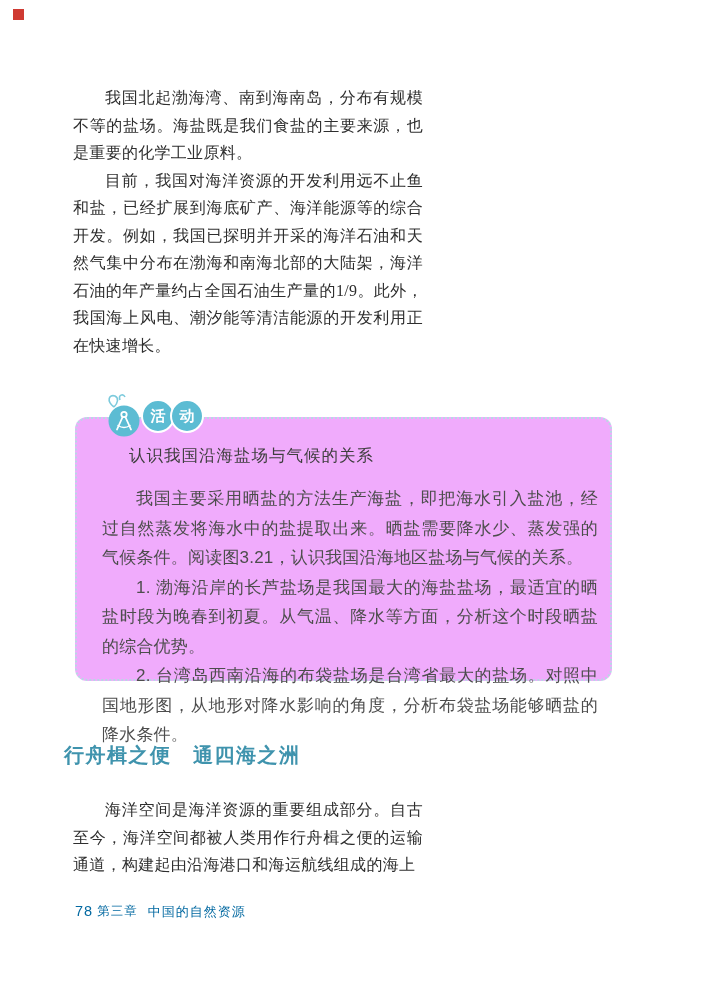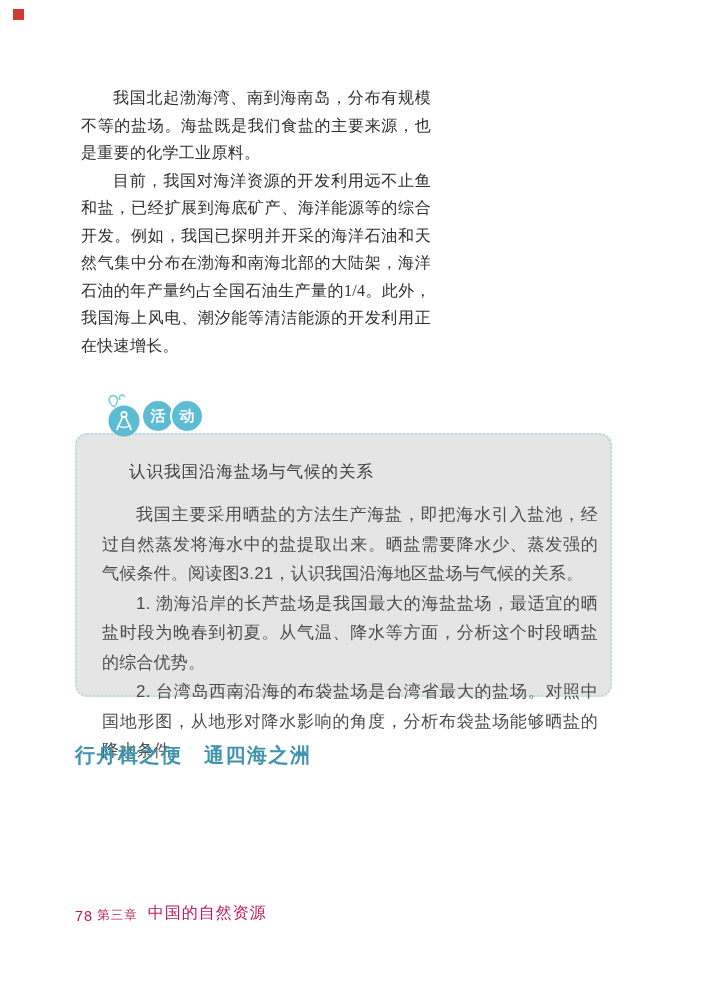--- a/index.html
+++ b/index.html
@@ -16,42 +16,42 @@
   .corner-mark {
     position: absolute;
     left: 13px; top: 9px;
     width: 11px; height: 11px;
     background: #cf3a32;
   }
 
   
   .body-col {
     position: absolute;
-    left: 81px; top: 84px;
+    left: 73px; top: 84px;
     width: 350px;
   }
   .body-par {
     margin: 0;
     font-size: 16px;
     line-height: 27.5px;
     color: #2e2e2e;
     text-align: justify;
     text-indent: 2em;
     letter-spacing: 0.3px;
   }
 
   
   .activity-box {
     position: absolute;
-    left: 75px; top: 433px;
+    left: 75px; top: 417px;
     width: 537px; height: 264px;
     box-sizing: border-box;
     border: 2px dotted #b7d9e4;
     border-radius: 12px;
-    background: #e5e5e5;
+    background: #f0abfc;
   }
   .activity-badge {
     position: absolute;
     left: 104px; top: 392px;
     display: flex;
     align-items: center;
     z-index: 2;
   }
   .badge-icon-wrap {
     position: relative;
@@ -92,58 +92,58 @@
     color: #4d4d4d;
     text-align: justify;
     text-indent: 2em;
     letter-spacing: 0.2px;
   }
   .activity-par.first { margin-top: 17px; }
 
   
   .section-heading {
     position: absolute;
-    left: 75px; top: 742px;
+    left: 64px; top: 742px;
     margin: 0;
     font-family: "Liberation Serif", "DejaVu Serif", serif;
     font-size: 20px;
     font-weight: bold;
     color: #3f93ad;
     letter-spacing: 1.5px;
   }
 
   .body-col-2 {
     position: absolute;
     left: 73px; top: 796px;
     width: 350px;
   }
 
   
   .footer {
     position: absolute;
     left: 75px; top: 903px;
     display: flex;
-    align-items: flex-end;
-    color: #be185d;
+    align-items: flex-start;
+    color: #0369a1;
     font-family: "Liberation Sans", "DejaVu Sans", sans-serif;
   }
   .footer .page-num { font-size: 14.5px; letter-spacing: 1px; }
   .footer .chapter { font-size: 12.5px; margin-left: 4px; letter-spacing: 1px; }
-  .footer .book-title { font-size: 16px; margin-left: 10px; letter-spacing: 1px; }
+  .footer .book-title { font-size: 13px; margin-left: 10px; letter-spacing: 1px; }
 </style>
 </head>
 <body>
 
 <div class="page">
 
   <div class="corner-mark"></div>
 
   <div class="body-col">
     <p class="body-par">我国北起渤海湾、南到海南岛，分布有规模不等的盐场。海盐既是我们食盐的主要来源，也是重要的化学工业原料。</p>
-    <p class="body-par">目前，我国对海洋资源的开发利用远不止鱼和盐，已经扩展到海底矿产、海洋能源等的综合开发。例如，我国已探明并开采的海洋石油和天然气集中分布在渤海和南海北部的大陆架，海洋石油的年产量约占全国石油生产量的1/4。此外，我国海上风电、潮汐能等清洁能源的开发利用正在快速增长。</p>
+    <p class="body-par">目前，我国对海洋资源的开发利用远不止鱼和盐，已经扩展到海底矿产、海洋能源等的综合开发。例如，我国已探明并开采的海洋石油和天然气集中分布在渤海和南海北部的大陆架，海洋石油的年产量约占全国石油生产量的1/9。此外，我国海上风电、潮汐能等清洁能源的开发利用正在快速增长。</p>
   </div>
 
   <div class="activity-box">
     <div class="activity-inner">
       <h3 class="activity-title">认识我国沿海盐场与气候的关系</h3>
       <p class="activity-par first">我国主要采用晒盐的方法生产海盐，即把海水引入盐池，经过自然蒸发将海水中的盐提取出来。晒盐需要降水少、蒸发强的气候条件。阅读图3.21，认识我国沿海地区盐场与气候的关系。</p>
       <p class="activity-par">1. 渤海沿岸的长芦盐场是我国最大的海盐盐场，最适宜的晒盐时段为晚春到初夏。从气温、降水等方面，分析这个时段晒盐的综合优势。</p>
       <p class="activity-par">2. 台湾岛西南沿海的布袋盐场是台湾省最大的盐场。对照中国地形图，从地形对降水影响的角度，分析布袋盐场能够晒盐的降水条件。</p>
     </div>
   </div>
@@ -162,20 +162,23 @@
         <line x1="21.4" y1="25" x2="27" y2="37.5" stroke="#ffffff" stroke-width="1.8" stroke-linecap="round"></line>
         <path d="M14 33.5 Q20 37.5 26 33.5" fill="none" stroke="#ffffff" stroke-width="1.4" stroke-linecap="round"></path>
       </svg>
     </div>
     <div class="badge-circle">活</div>
     <div class="badge-circle">动</div>
   </div>
 
   <h2 class="section-heading">行舟楫之便　通四海之洲</h2>
 
+  <div class="body-col-2">
+    <p class="body-par">海洋空间是海洋资源的重要组成部分。自古至今，海洋空间都被人类用作行舟楫之便的运输通道，构建起由沿海港口和海运航线组成的海上</p>
+  </div>
 
   <div class="footer">
     <span class="page-num">78</span>
     <span class="chapter">第三章</span>
     <span class="book-title">中国的自然资源</span>
   </div>
 
 </div>
 
 </body></html>

